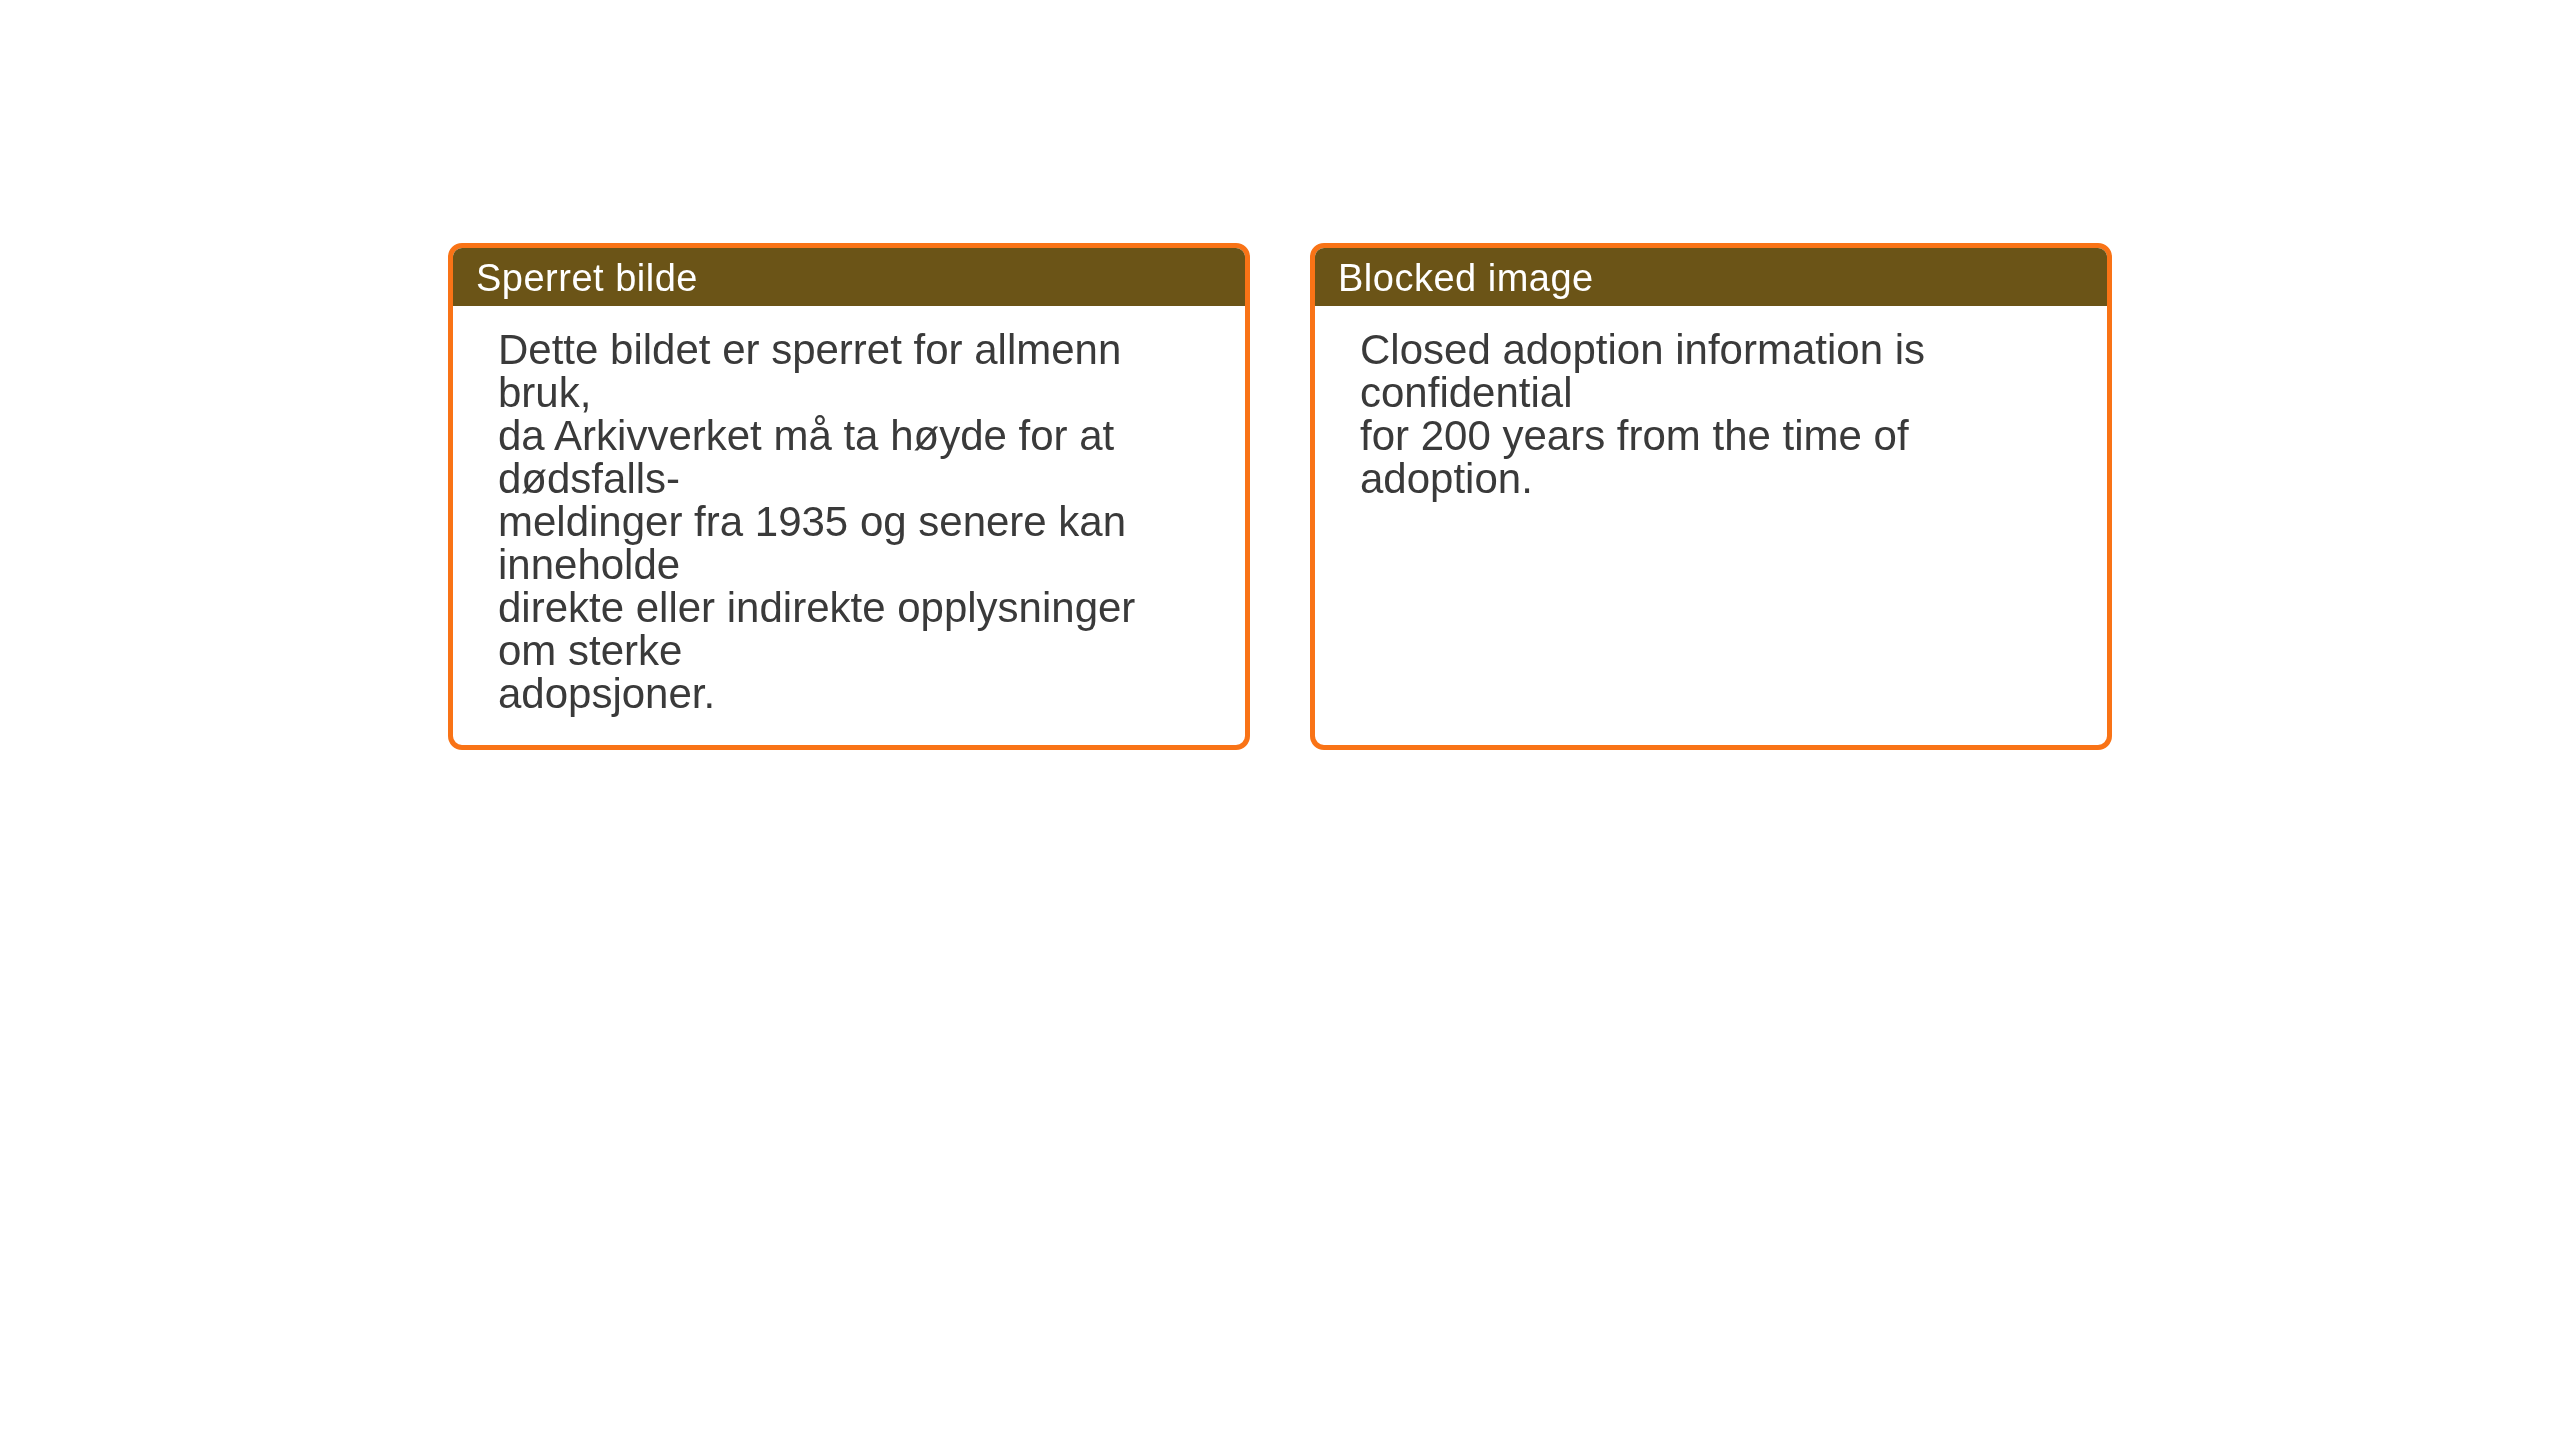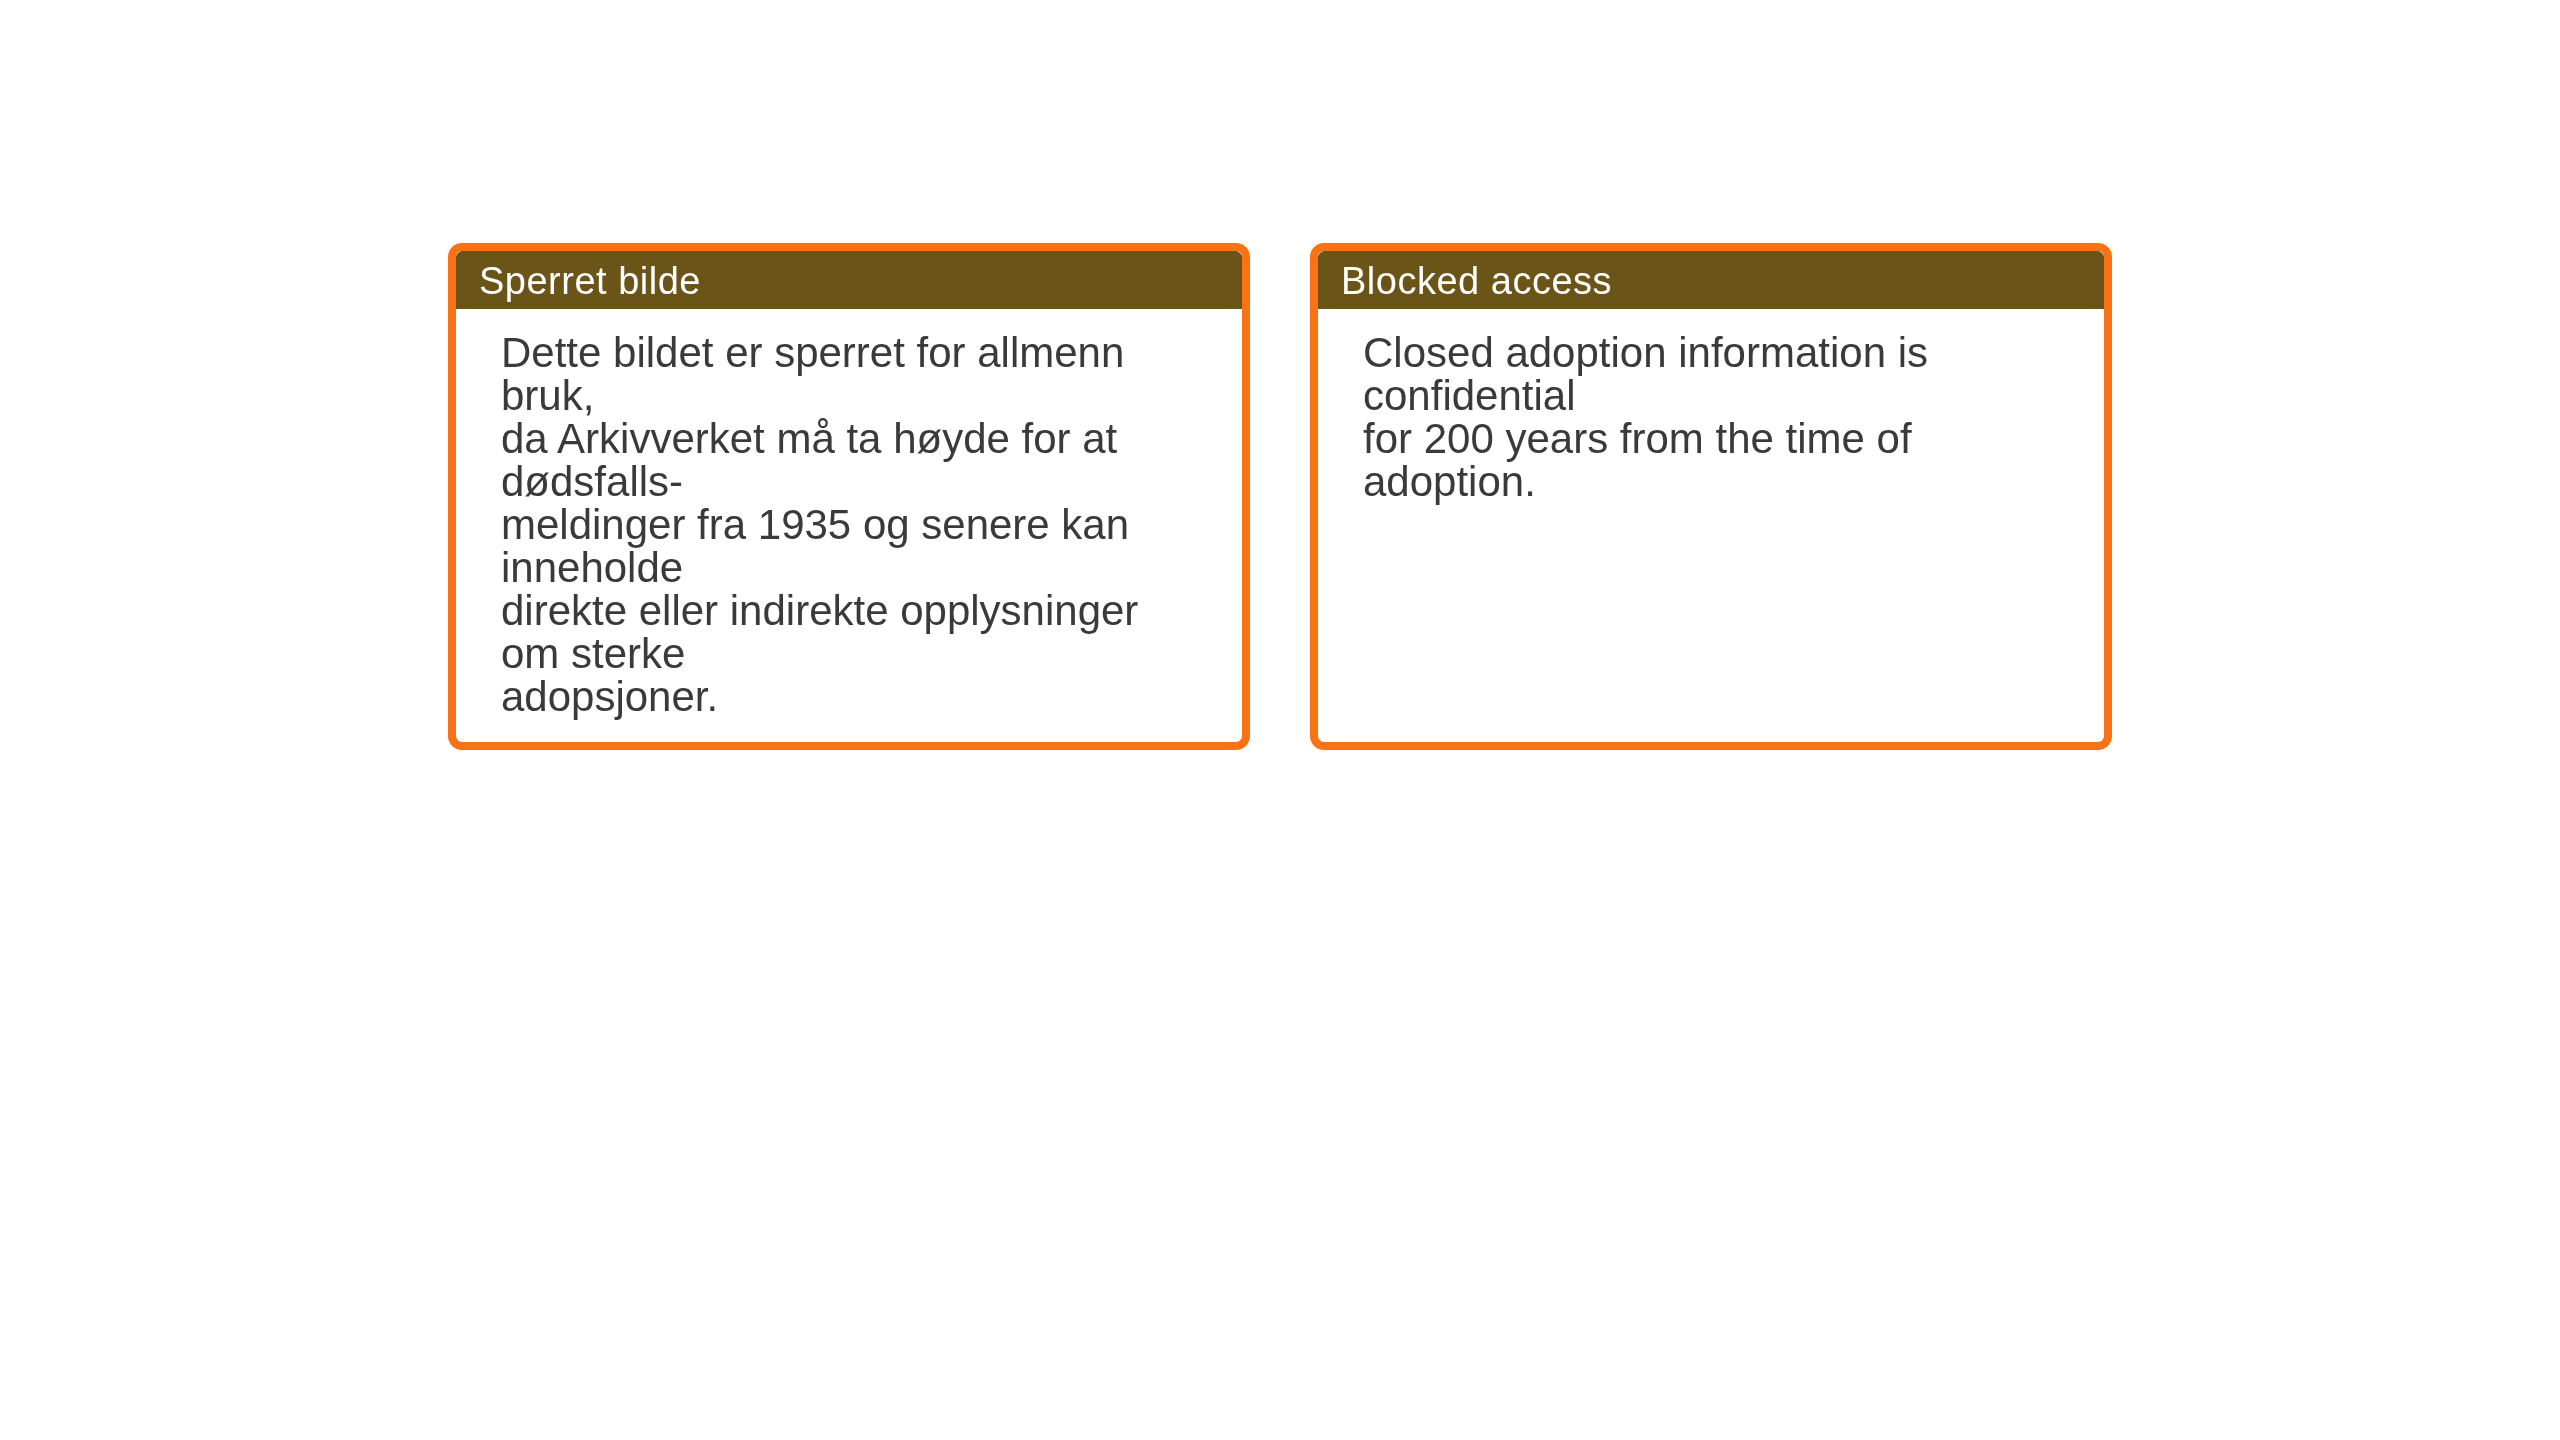--- a/index.html
+++ b/index.html
@@ -20,21 +20,21 @@
     top: 243px;
     display: flex;
     gap: 60px;
     align-items: stretch;
   }
   .card {
     width: 802px;
     height: 507px;
     box-sizing: border-box;
     background: #ffffff;
-    border: 8px solid #f97316;
+    border: 5px solid #f97316;
     border-radius: 14px;
     overflow: hidden;
   }
   .card-header {
     margin: -2px -2px 0 -2px;
     height: 60px;
     background: #6b5417;
     border-radius: 14px 14px 0 0;
     display: flex;
     align-items: center;
@@ -71,21 +71,21 @@
       <p class="card-paragraph">Dette bildet er sperret for allmenn bruk,
 da Arkivverket må ta høyde for at dødsfalls-
 meldinger fra 1935 og senere kan inneholde
 direkte eller indirekte opplysninger om sterke
 adopsjoner.</p>
     </div>
   </div>
 
   <div class="card">
     <div class="card-header">
-      <span class="card-title">Blocked access</span>
+      <span class="card-title">Blocked image</span>
     </div>
     <div class="card-body">
       <p class="card-paragraph">Closed adoption information is confidential
 for 200 years from the time of adoption.</p>
     </div>
   </div>
 
 </div>
 
 </body></html>

